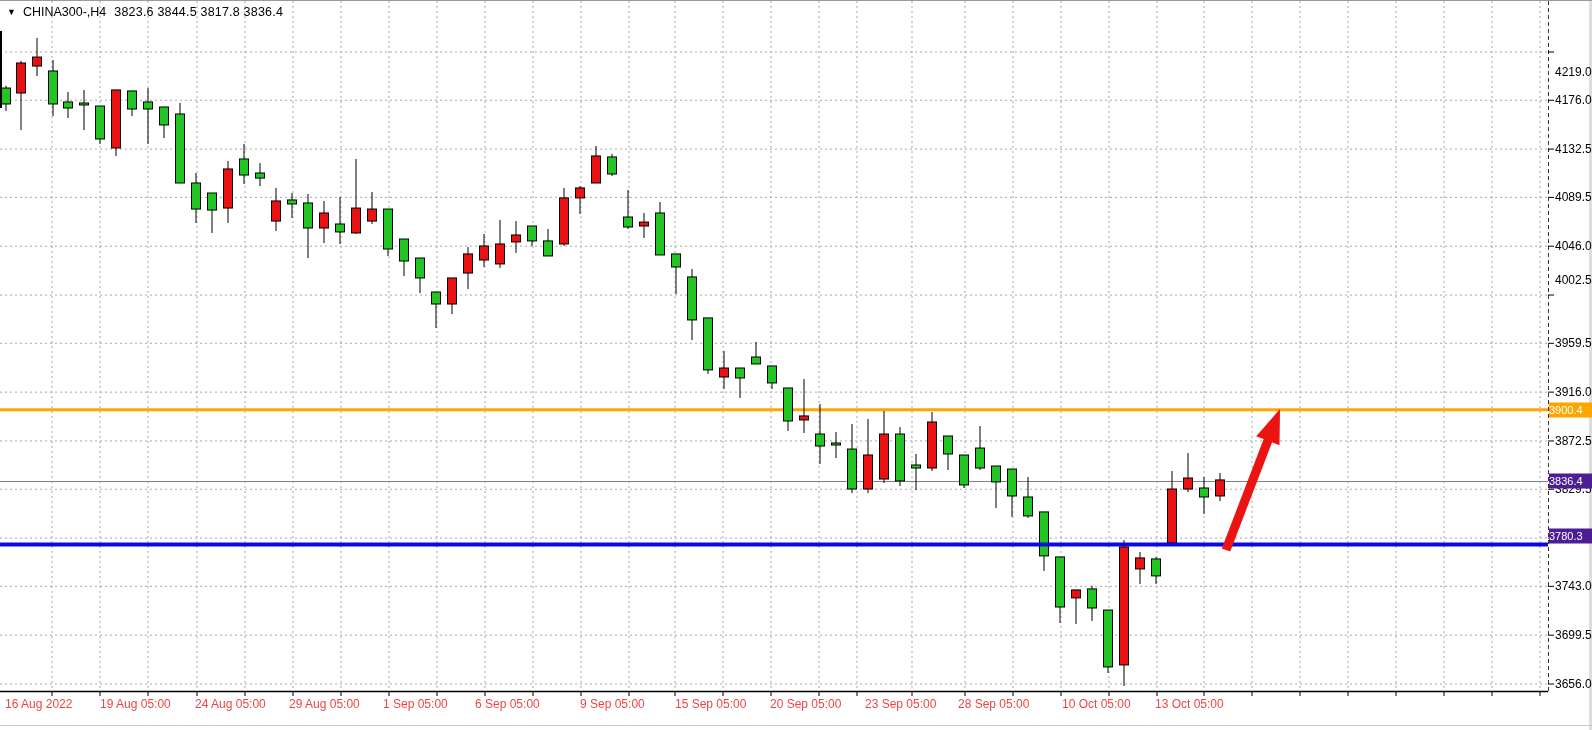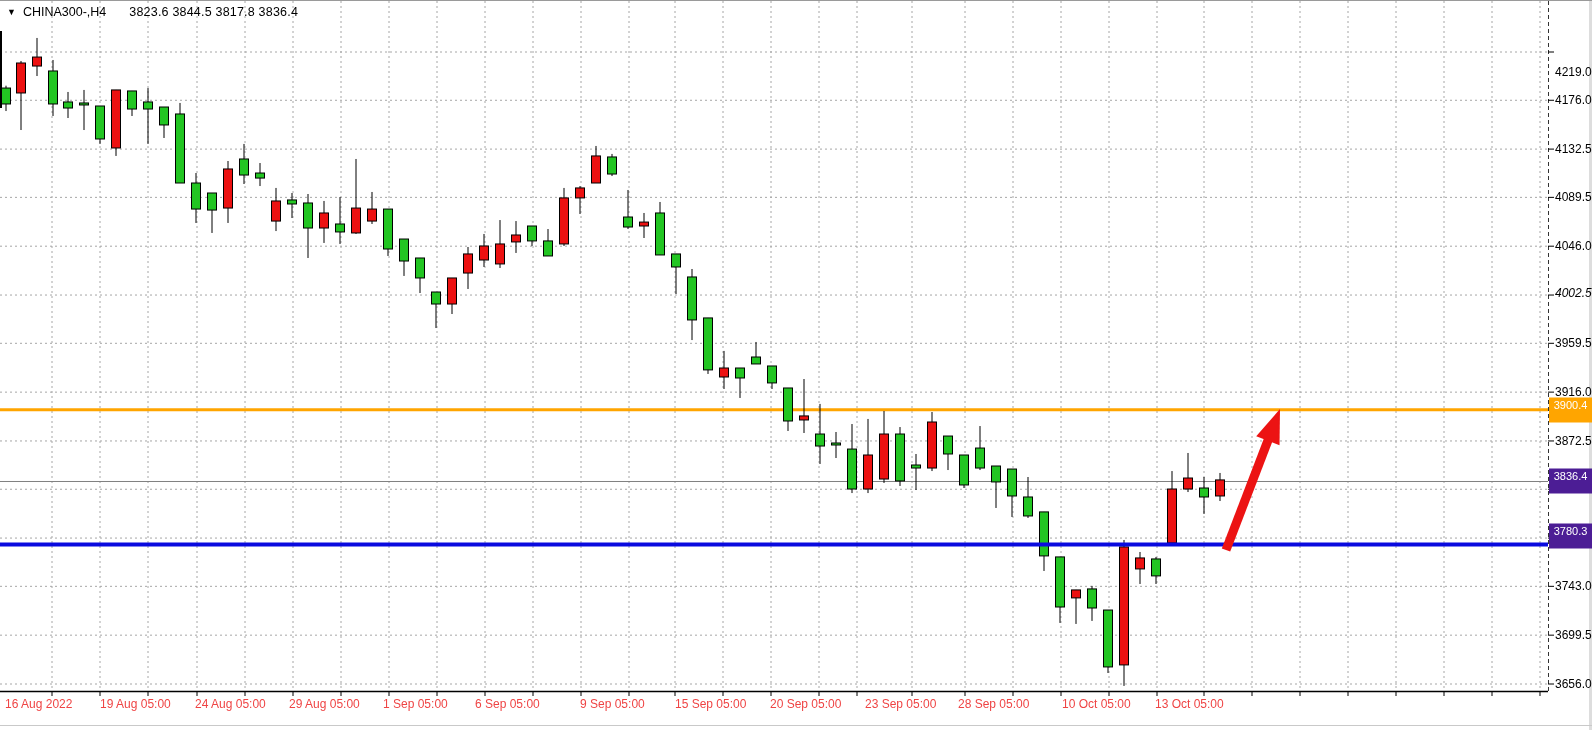--- a/index.html
+++ b/index.html
@@ -3,25 +3,25 @@
 <meta charset="utf-8">
 <style>
   html,body{margin:0;padding:0;background:#ffffff;}
   body{width:1592px;height:730px;position:relative;overflow:hidden;
        font-family:"Liberation Sans", sans-serif;}
   .screen{position:absolute;left:0;top:0;width:1592px;height:730px;background:#fff;border-top:1px solid #9a9a9a;box-sizing:border-box;}
   #chart-svg{position:absolute;left:0;top:0;z-index:1;}
   .header{position:absolute;left:7px;top:4px;z-index:3;display:flex;align-items:center;
           font-size:12.5px;color:#000;white-space:nowrap;}
   .tri{font-size:9px;margin-right:7px;line-height:12px;color:#000;}
-  .ohlc{margin-left:23px;letter-spacing:0.2px;}
+  .ohlc{margin-left:8px;letter-spacing:0.2px;}
   .paxis-label{position:absolute;left:1555px;font-size:12px;color:#000;transform:translateY(-50%);
                z-index:2;white-space:nowrap;}
-  .hline-tag{position:absolute;left:1549px;width:43px;height:25px;font-size:11px;color:#fff;
-             text-align:center;line-height:15px;transform:translateY(-50%);z-index:4;white-space:nowrap;}
+  .hline-tag{position:absolute;left:1549px;width:43px;height:15px;font-size:11px;color:#fff;
+             line-height:15px;transform:translateY(-50%);z-index:4;white-space:nowrap;}
   .taxis-label{position:absolute;top:696px;font-size:12px;color:#ef4444;z-index:2;white-space:nowrap;}
   .bottom-sep{position:absolute;left:0;top:724px;width:1592px;height:1px;background:#c9c9c9;z-index:2;}
   .right-strip{position:absolute;right:0;top:0;width:3px;height:730px;background:#dddddd;z-index:0;}
 </style>
 </head>
 <body>
 
 <div class="screen">
   <div class="right-strip"></div>
 
@@ -287,21 +287,21 @@
     <span>CHINA300-,H4</span>
     <span class="ohlc">3823.6 3844.5 3817.8 3836.4</span>
   </div>
 
   <div id="price-axis">
       <div class="paxis-label" style="top: 43px; margin-top: 28px;">4219.0</div>
       <div class="paxis-label" style="top: 99.27px;">4176.0</div>
       <div class="paxis-label" style="top: 148.101px;">4132.5</div>
       <div class="paxis-label" style="top: 196.371px;">4089.5</div>
       <div class="paxis-label" style="top: 245.202px;">4046.0</div>
-      <div class="paxis-label" style="top: 292px; font-style: italic;">4002.5</div>
+      <div class="paxis-label" style="top: 279px;">4002.5</div>
       <div class="paxis-label" style="top: 342.304px;">3959.5</div>
       <div class="paxis-label" style="top: 391.135px;">3916.0</div>
       <div class="paxis-label" style="top: 439.966px;">3872.5</div>
       <div class="paxis-label" style="top: 488.236px;">3829.5</div>
       <div class="paxis-label" style="top: 537.067px;">3786.0</div>
       <div class="paxis-label" style="top: 585.337px;">3743.0</div>
       <div class="paxis-label" style="top: 634.169px;">3699.5</div>
       <div class="paxis-label" style="top: 683px;">3656.0</div>
       <div class="hline-tag" style="top: 408.647px; background: rgb(255, 165, 0); color: rgb(255, 255, 255);">3900.4</div>
       <div class="hline-tag" style="top: 480.491px; background: #4c1d95; color: rgb(255, 255, 255);">3836.4</div>

